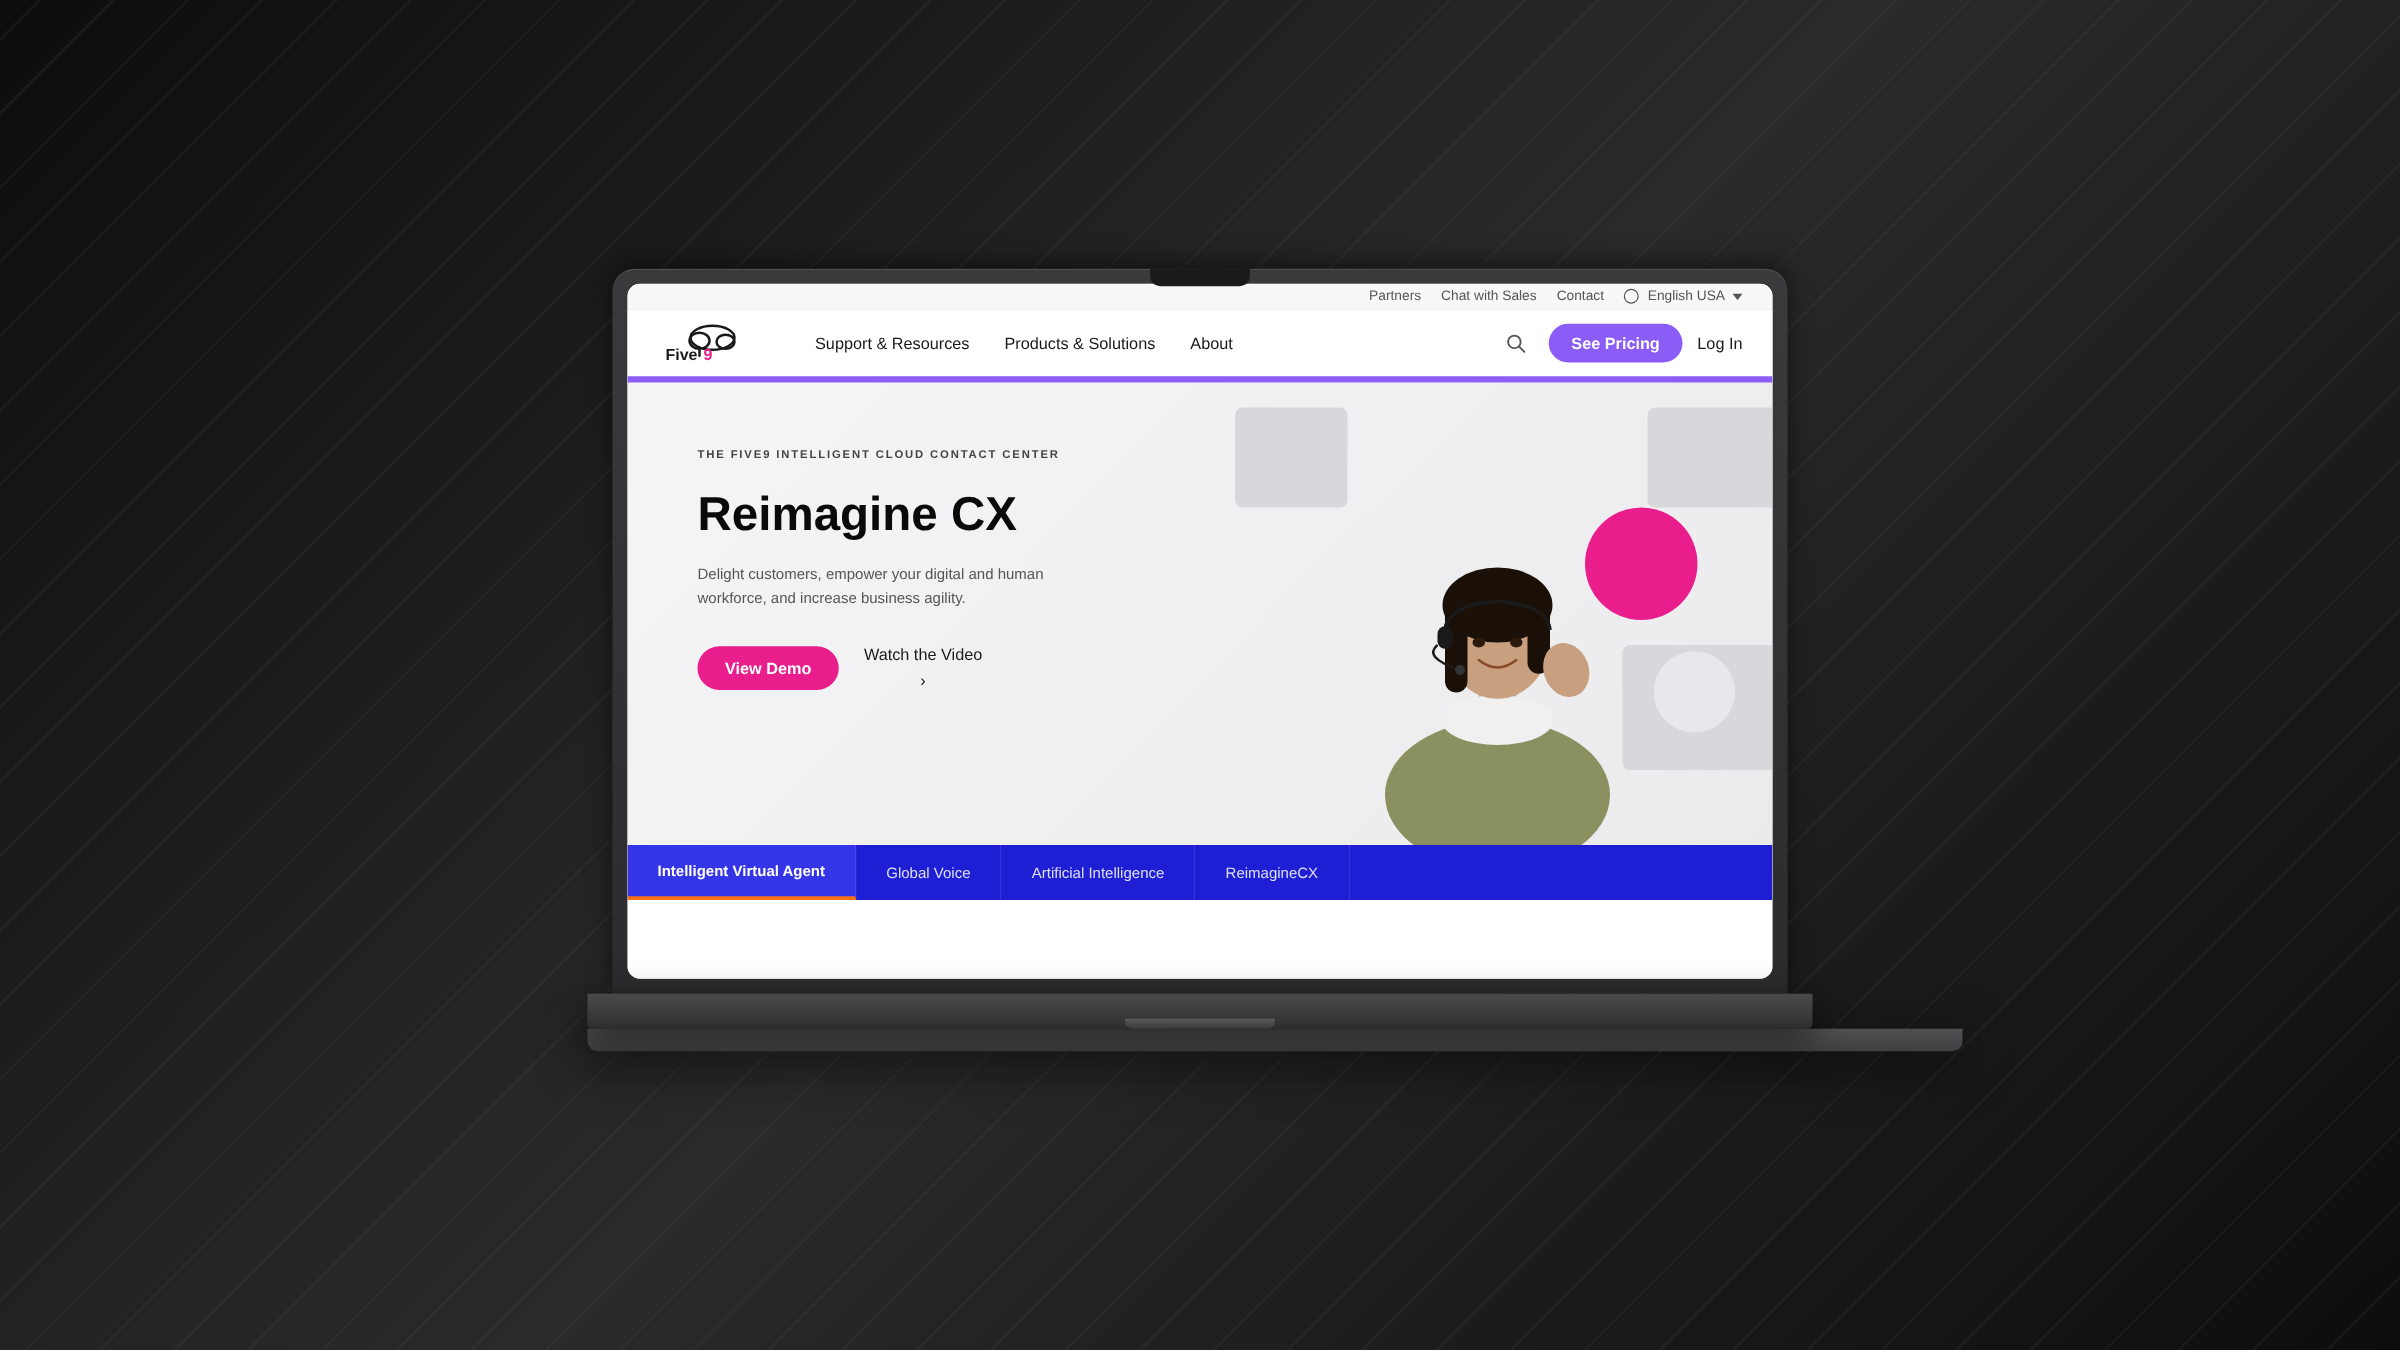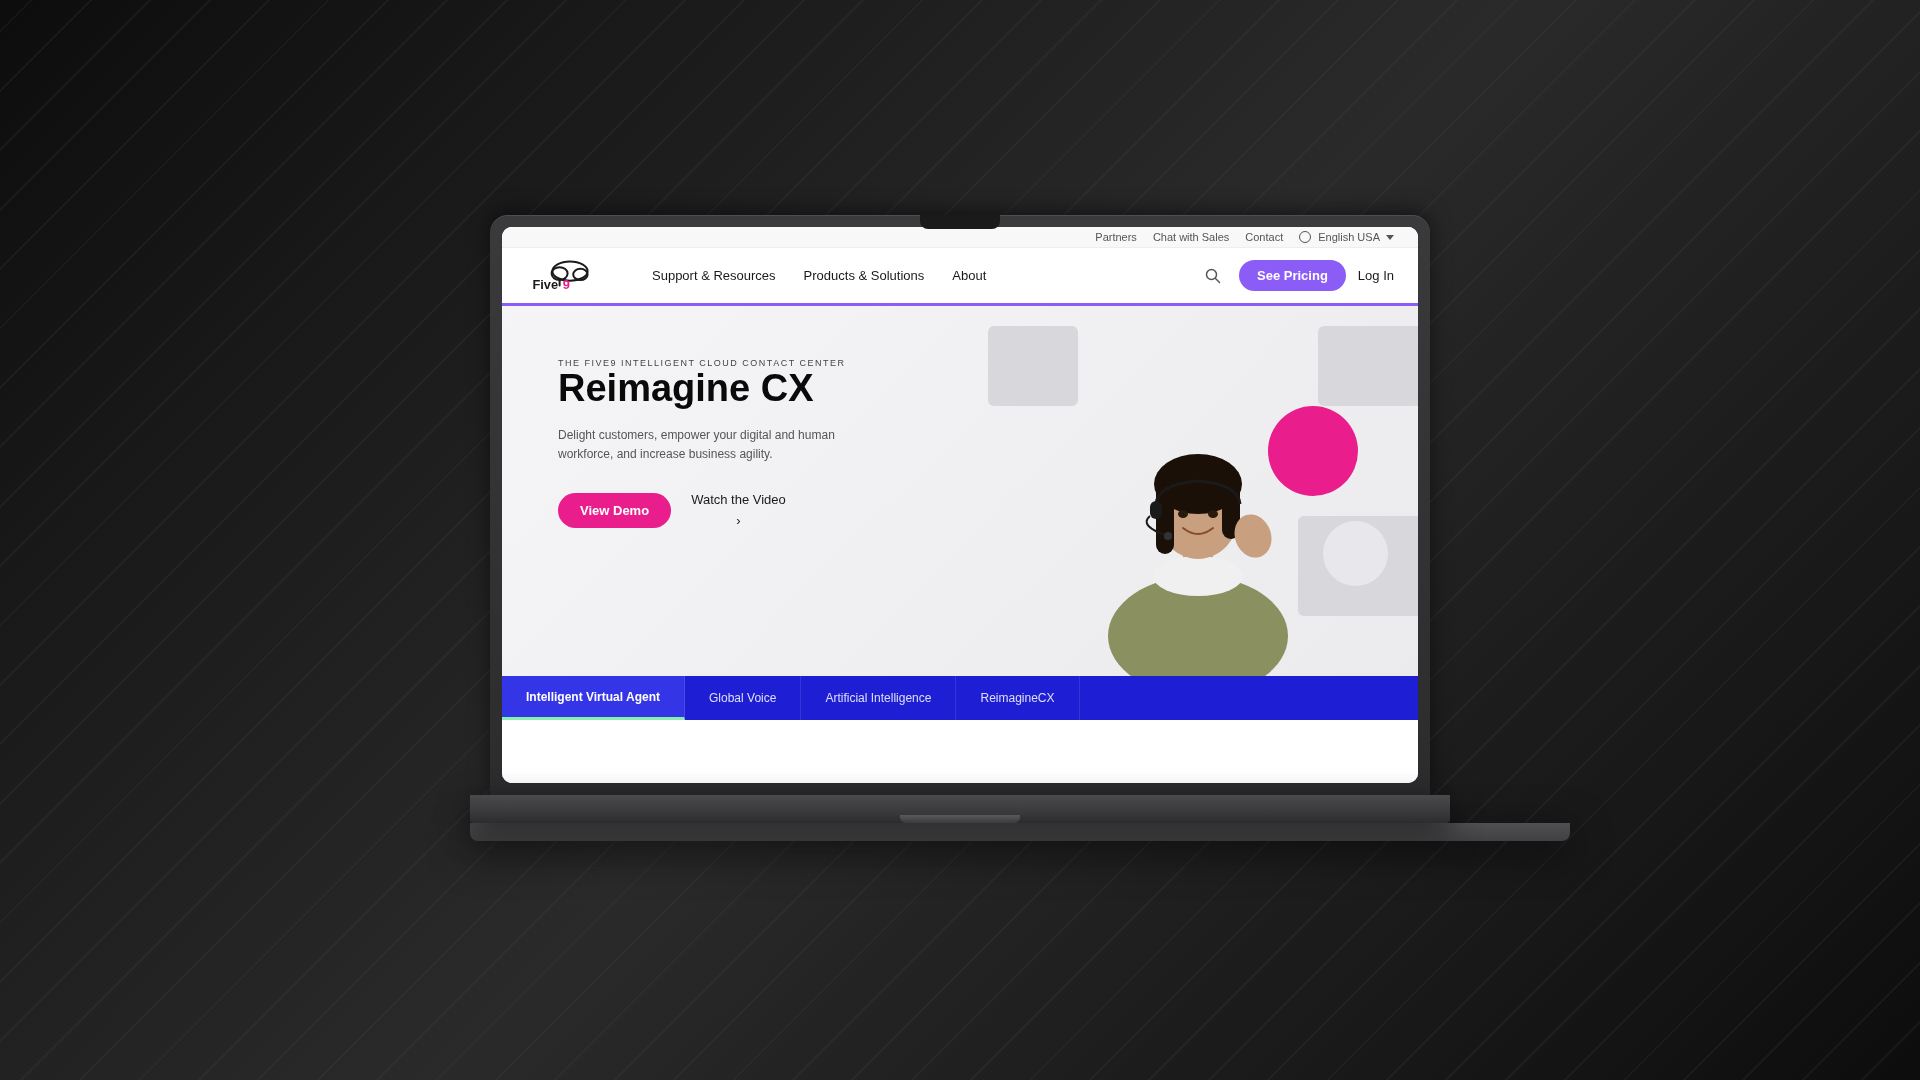--- a/index.html
+++ b/index.html
@@ -141,21 +141,21 @@
       cursor: pointer;
     }
 
     
     .main-nav {
       background: #fff;
       padding: 0 24px;
       display: flex;
       align-items: center;
       height: 58px;
-      border-bottom: 3px solid #8b5cf6;
+      border-bottom: 5px solid #8b5cf6;
       position: relative;
       z-index: 100;
     }
 
     .logo {
       display: flex;
       align-items: center;
       margin-right: 32px;
       flex-shrink: 0;
     }
@@ -233,25 +233,25 @@
 
     .hero-content {
       padding: 52px 40px 40px 56px;
       flex: 0 0 52%;
       position: relative;
       z-index: 5;
     }
 
     .hero-eyebrow {
       font-size: 9px;
-      font-weight: 400;
+      font-weight: 700;
       letter-spacing: 1.5px;
       color: #444;
       text-transform: uppercase;
-      margin-bottom: 0;
+      margin-bottom: 24px;
     }
 
     .hero-title {
       font-size: 38px;
       font-weight: 900;
       color: #0a0a0a;
       line-height: 1.1;
       margin-bottom: 16px;
     }
 
@@ -386,21 +386,21 @@
       cursor: pointer;
       display: flex;
       align-items: center;
       border-right: 1px solid rgba(255,255,255,0.1);
     }
 
     .tab-item.active {
       background: #3535e8;
       color: #fff;
       font-weight: 600;
-      border-bottom: 3px solid #86efac;
+      border-bottom: 3px solid #f97316;
     }
 
     
     .bottom-section {
       background: #fff;
       padding: 40px 24px 20px;
       text-align: center;
     }
 
     .bottom-title {

